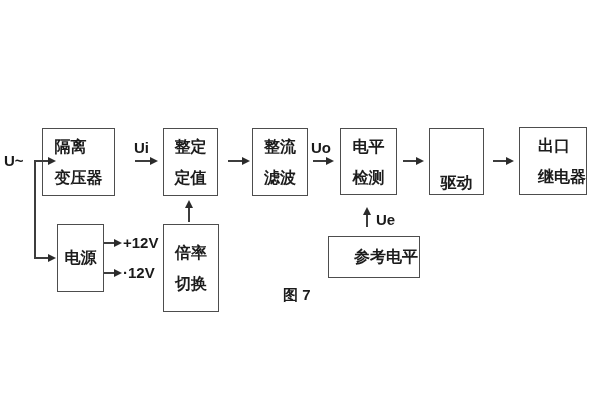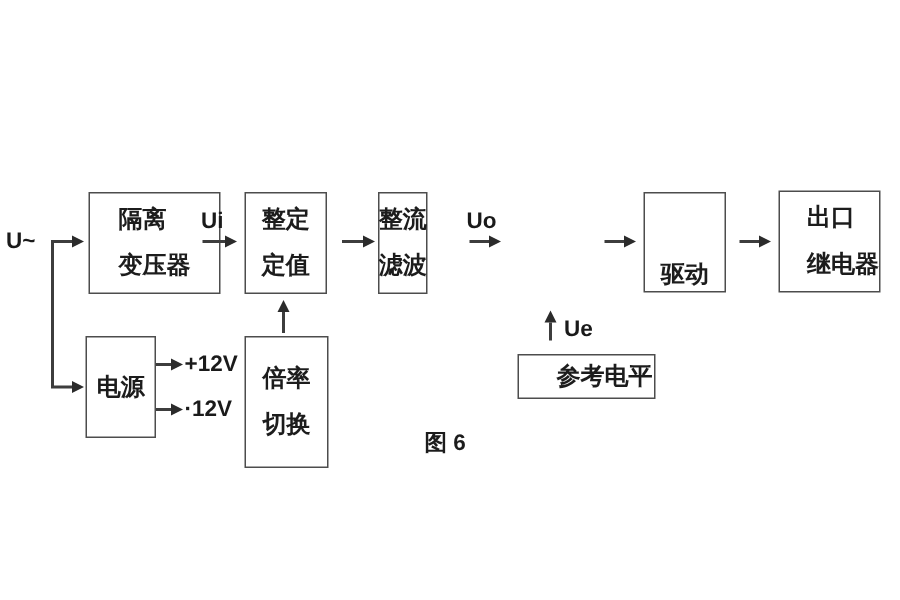--- a/index.html
+++ b/index.html
@@ -61,41 +61,47 @@
     font-weight:600;
     color:#1c1c1c;
     white-space:nowrap;
   }
 </style>
 </head>
 <body>
 
 <div class="canvas">
 
-  <div class="box" style="left:59px;top:128px;width:88px;height:68px;">
+  <div class="box" style="left:42px;top:128px;width:73px;height:68px;">
     <div class="lines">
       <span>隔离</span>
       <span>变压器</span>
     </div>
   </div>
 
   <div class="box" style="left:163px;top:128px;width:55px;height:68px;">
     <div class="lines">
       <span>整定</span>
       <span>定值</span>
     </div>
   </div>
 
-  <div class="box" style="left:252px;top:128px;width:33px;height:68px;">
+  <div class="box" style="left:252px;top:128px;width:56px;height:68px;">
     <div class="lines">
       <span>整流</span>
       <span>滤波</span>
     </div>
   </div>
 
+  <div class="box" style="left:340px;top:128px;width:57px;height:67px;">
+    <div class="lines">
+      <span>电平</span>
+      <span>检测</span>
+    </div>
+  </div>
 
   <div class="box" style="left:429px;top:128px;width:55px;height:67px;align-items:flex-end;">
     <div class="single">驱动</div>
   </div>
 
   <div class="box" style="left:519px;top:127px;width:68px;height:68px;justify-content:flex-end;">
     <div class="lines">
       <span>出口</span>
       <span>继电器</span>
     </div>
@@ -105,32 +111,32 @@
     <div class="single">电源</div>
   </div>
 
   <div class="box" style="left:163px;top:224px;width:56px;height:88px;">
     <div class="lines">
       <span>倍率</span>
       <span>切换</span>
     </div>
   </div>
 
-  <div class="box" style="left:345px;top:236px;width:92px;height:30px;padding-left:24px;">
+  <div class="box" style="left:328px;top:236px;width:92px;height:42px;padding-left:24px;">
     <div class="single">参考电平</div>
   </div>
 
   <div class="lbl" style="left:4px;top:152px;">U~</div>
   <div class="lbl" style="left:134px;top:139px;">Ui</div>
   <div class="lbl" style="left:311px;top:139px;">Uo</div>
   <div class="lbl" style="left:376px;top:211px;">Ue</div>
   <div class="lbl" style="left:123px;top:234px;">+12V</div>
   <div class="lbl" style="left:123px;top:264px;">·12V</div>
 
-  <div class="caption" style="left:283px;top:286px;">图 6</div>
+  <div class="caption" style="left:283px;top:286px;">图 7</div>
 
   <div class="v" style="left:34px;top:161px;height:97px;"></div>
 
   <div class="h" style="left:34px;top:160px;width:15px;"></div>
   <div class="ar" style="left:48px;top:157px;"></div>
 
   <div class="h" style="left:34px;top:257px;width:15px;"></div>
   <div class="ar" style="left:48px;top:254px;"></div>
 
   <div class="h" style="left:135px;top:160px;width:16px;"></div>

